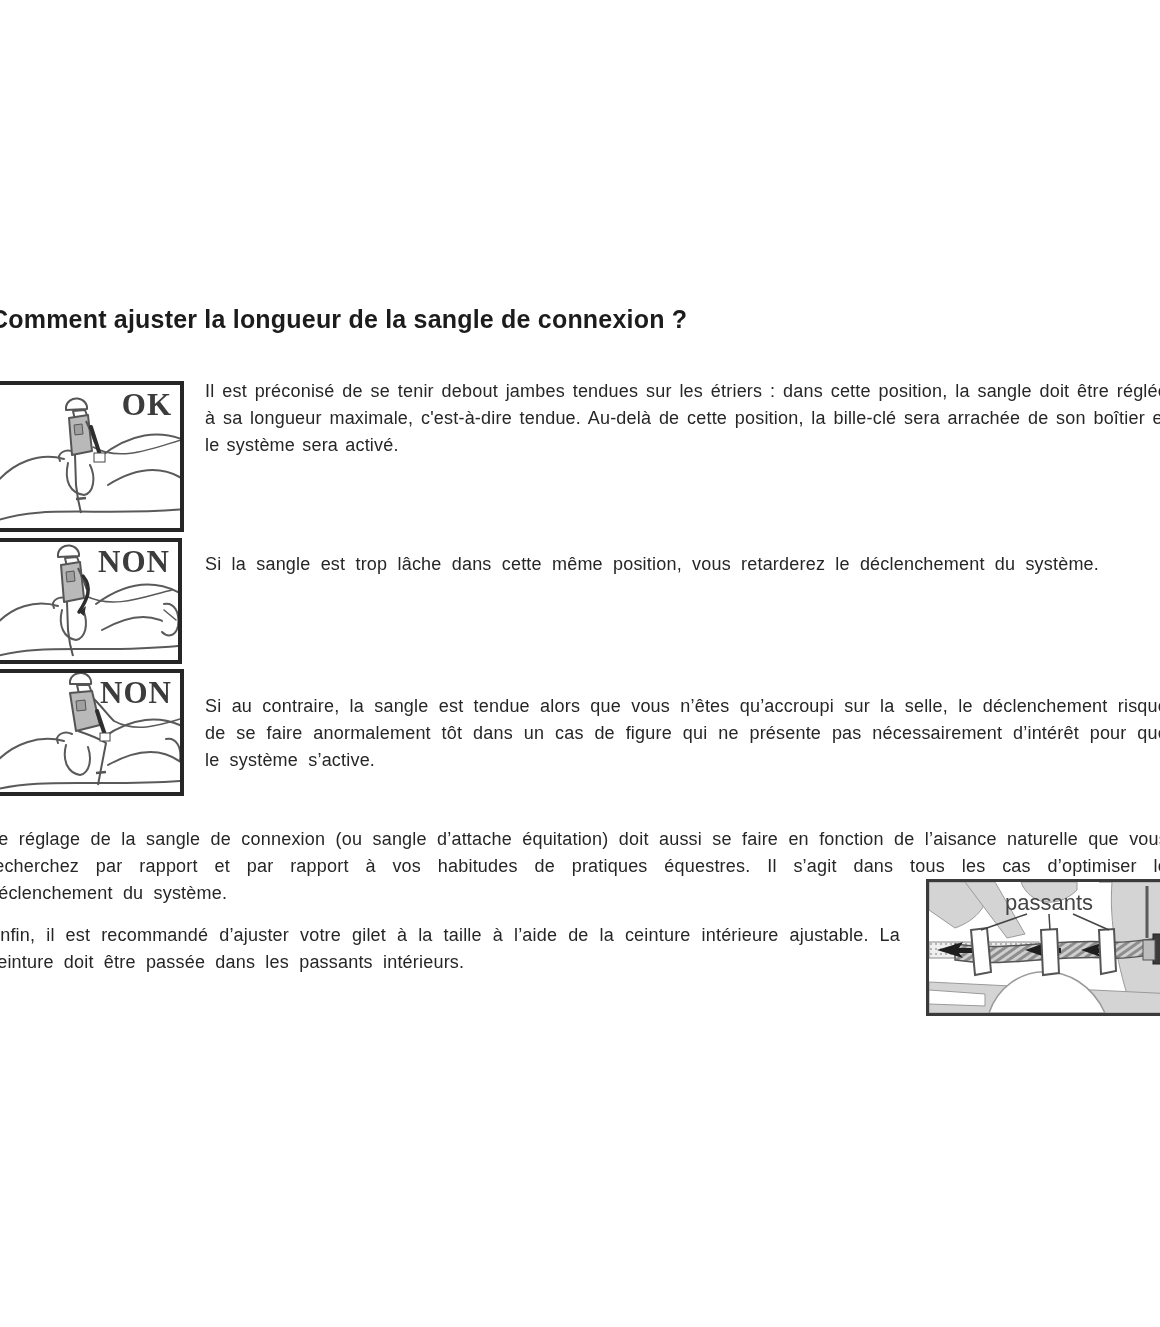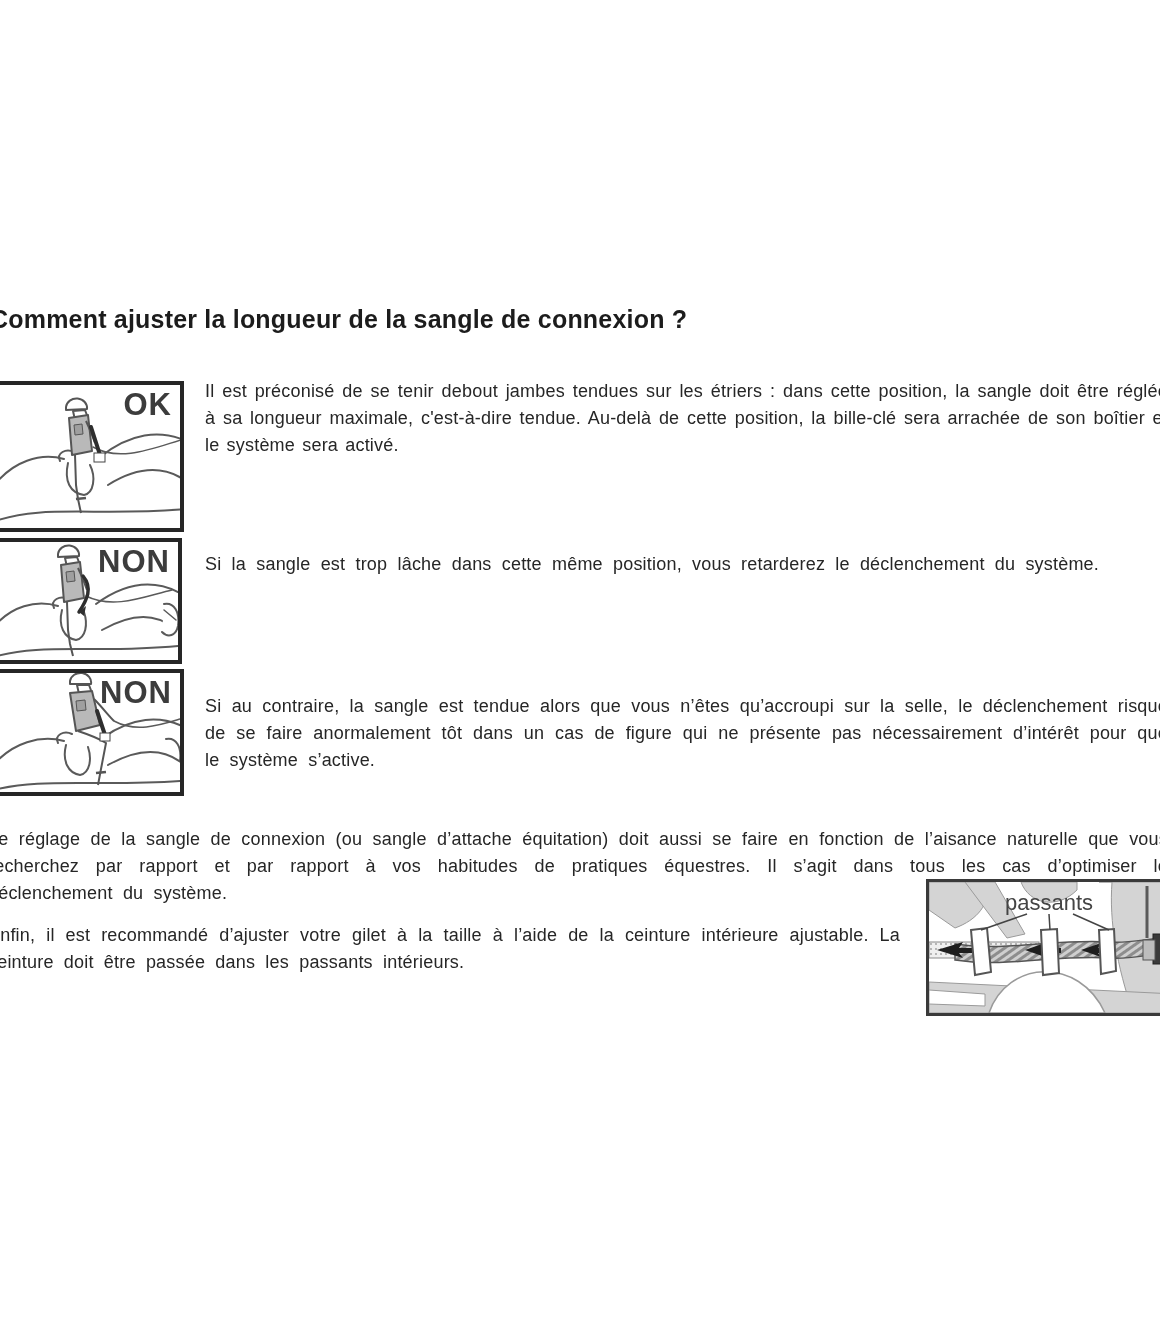--- a/index.html
+++ b/index.html
@@ -59,20 +59,21 @@
   .fig svg { display: block; width: 100%; height: 100%; }
   .fig-label {
     position: absolute;
     top: 4px;
     right: 8px;
     font-size: 31px;
     font-weight: bold;
     color: #3c3c3c;
     letter-spacing: 1px;
     line-height: 1;
+    font-family: Liberation Serif, serif;
   }
   .belt-fig {
     position: absolute;
     left: 926px;
     top: 879px;
     width: 252px;
     height: 137px;
     border: 3px solid #3a3a3a;
     background: #ffffff;
     box-sizing: border-box;

